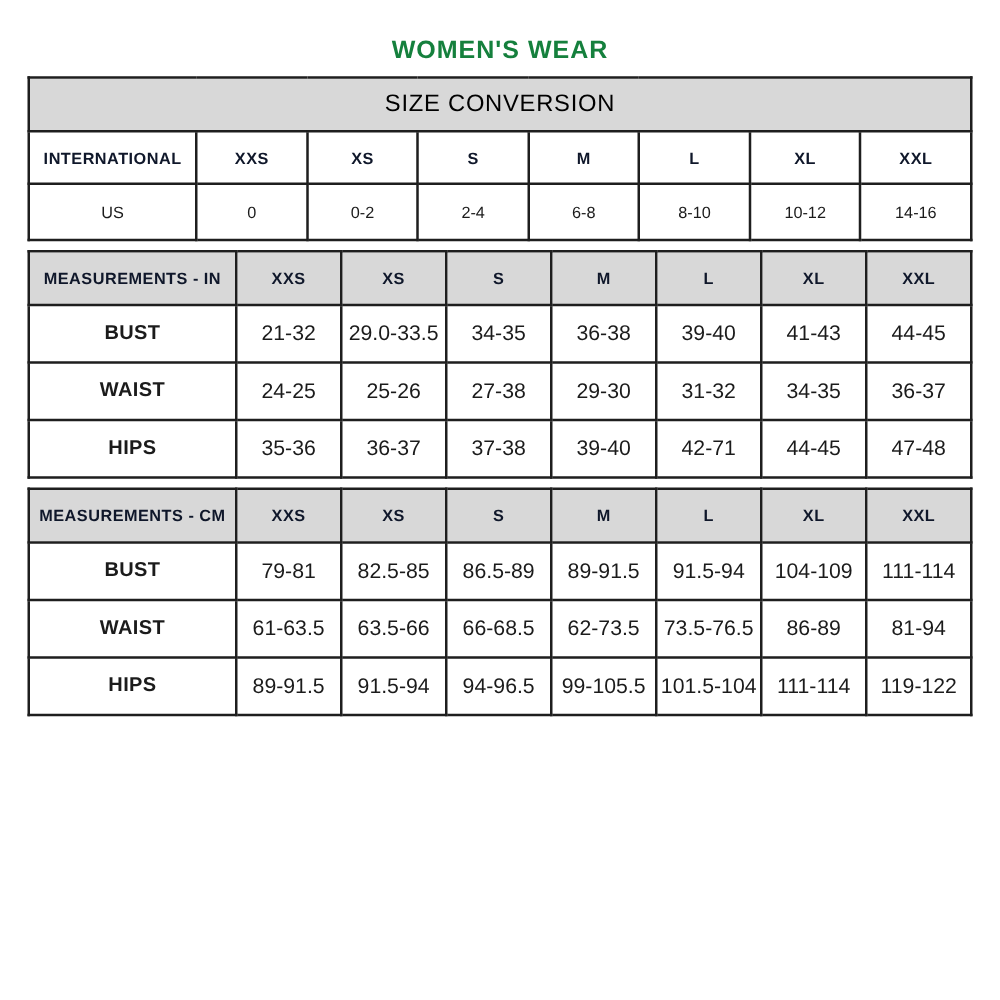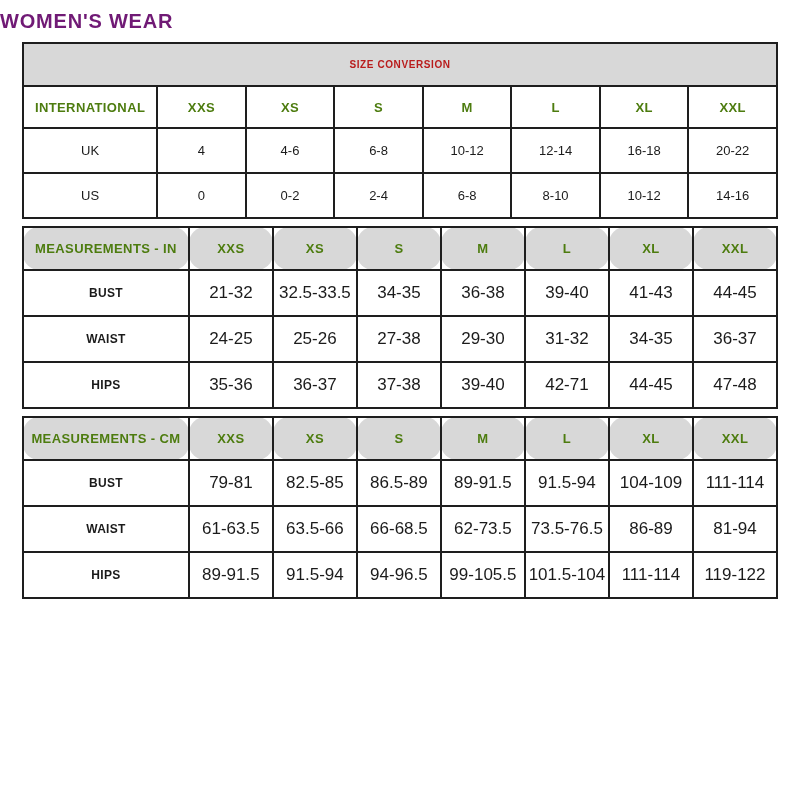--- a/index.html
+++ b/index.html
@@ -13,25 +13,26 @@
     font-family: "Liberation Sans", sans-serif;
     color: #1b1b1b;
     -webkit-font-smoothing: antialiased;
   }
   .page {
     width: 800px;
     height: 800px;
     overflow: hidden;
   }
   .page-title {
-    margin: 10px 0 9px 0;
+    margin: 29px 0 9px 0;
+    text-align: center;
     font-size: 20px;
     font-weight: bold;
     letter-spacing: 0.8px;
-    color: #701a75;
+    color: #15803d;
   }
   table.tbl {
     border-collapse: collapse;
     table-layout: fixed;
     width: 756px;
     margin: 0 auto 7px auto;
   }
   .tbl th, .tbl td {
     border: 2px solid #1e1e1e;
     text-align: center;
@@ -40,43 +41,43 @@
     overflow: hidden;
     white-space: nowrap;
   }
   
   .t1 col.first { width: 17.8%; }
   .t2 col.first, .t3 col.first { width: 22%; }
 
   
   .banner-row th {
     background: #d8d8d8;
-    font-size: 10px;
-    font-weight: bold;
+    font-size: 19px;
+    font-weight: normal;
     letter-spacing: 0.6px;
     height: 41px;
-    color: #b91c1c;
+    color: #000000;
   }
   
   .header-row th {
     font-size: 13px;
     font-weight: bold;
     letter-spacing: 0.4px;
     height: 40px;
-    color: #4d7c0f;
+    color: #0f172a;
   }
   .t1 .header-row th { background: #ffffff; }
-  .t2 .header-row th, .t3 .header-row th { background: #d8d8d8; height: 41px; border-radius: 16px; }
+  .t2 .header-row th, .t3 .header-row th { background: #d8d8d8; height: 41px; }
 
   
   .t1 tbody td { font-size: 13px; height: 43px; }
   .t2 tbody td, .t3 tbody td { font-size: 17px; height: 44px; }
   .t1 tbody td.row-label { font-size: 13px; }
   .t2 tbody td.row-label, .t3 tbody td.row-label {
-    font-size: 12px;
+    font-size: 16px;
     font-weight: bold;
     letter-spacing: 0.3px;
   }
 </style>
 </head>
 <body>
 
 <div class="page">
   <h1 class="page-title">WOMEN'S WEAR</h1>
 
@@ -100,30 +101,20 @@
           <th>XXS</th>
           <th>XS</th>
           <th>S</th>
           <th>M</th>
           <th>L</th>
           <th>XL</th>
           <th>XXL</th>
         </tr>
       </thead>
       <tbody>
-        <tr>
-          <td class="row-label">UK</td>
-          <td>4</td>
-          <td>4-6</td>
-          <td>6-8</td>
-          <td>10-12</td>
-          <td>12-14</td>
-          <td>16-18</td>
-          <td>20-22</td>
-        </tr>
         <tr>
           <td class="row-label">US</td>
           <td>0</td>
           <td>0-2</td>
           <td>2-4</td>
           <td>6-8</td>
           <td>8-10</td>
           <td>10-12</td>
           <td>14-16</td>
         </tr>
@@ -150,21 +141,21 @@
           <th>M</th>
           <th>L</th>
           <th>XL</th>
           <th>XXL</th>
         </tr>
       </thead>
       <tbody>
         <tr>
           <td class="row-label">BUST</td>
           <td>21-32</td>
-          <td>32.5-33.5</td>
+          <td>29.0-33.5</td>
           <td>34-35</td>
           <td>36-38</td>
           <td>39-40</td>
           <td>41-43</td>
           <td>44-45</td>
         </tr>
         <tr>
           <td class="row-label">WAIST</td>
           <td>24-25</td>
           <td>25-26</td>

